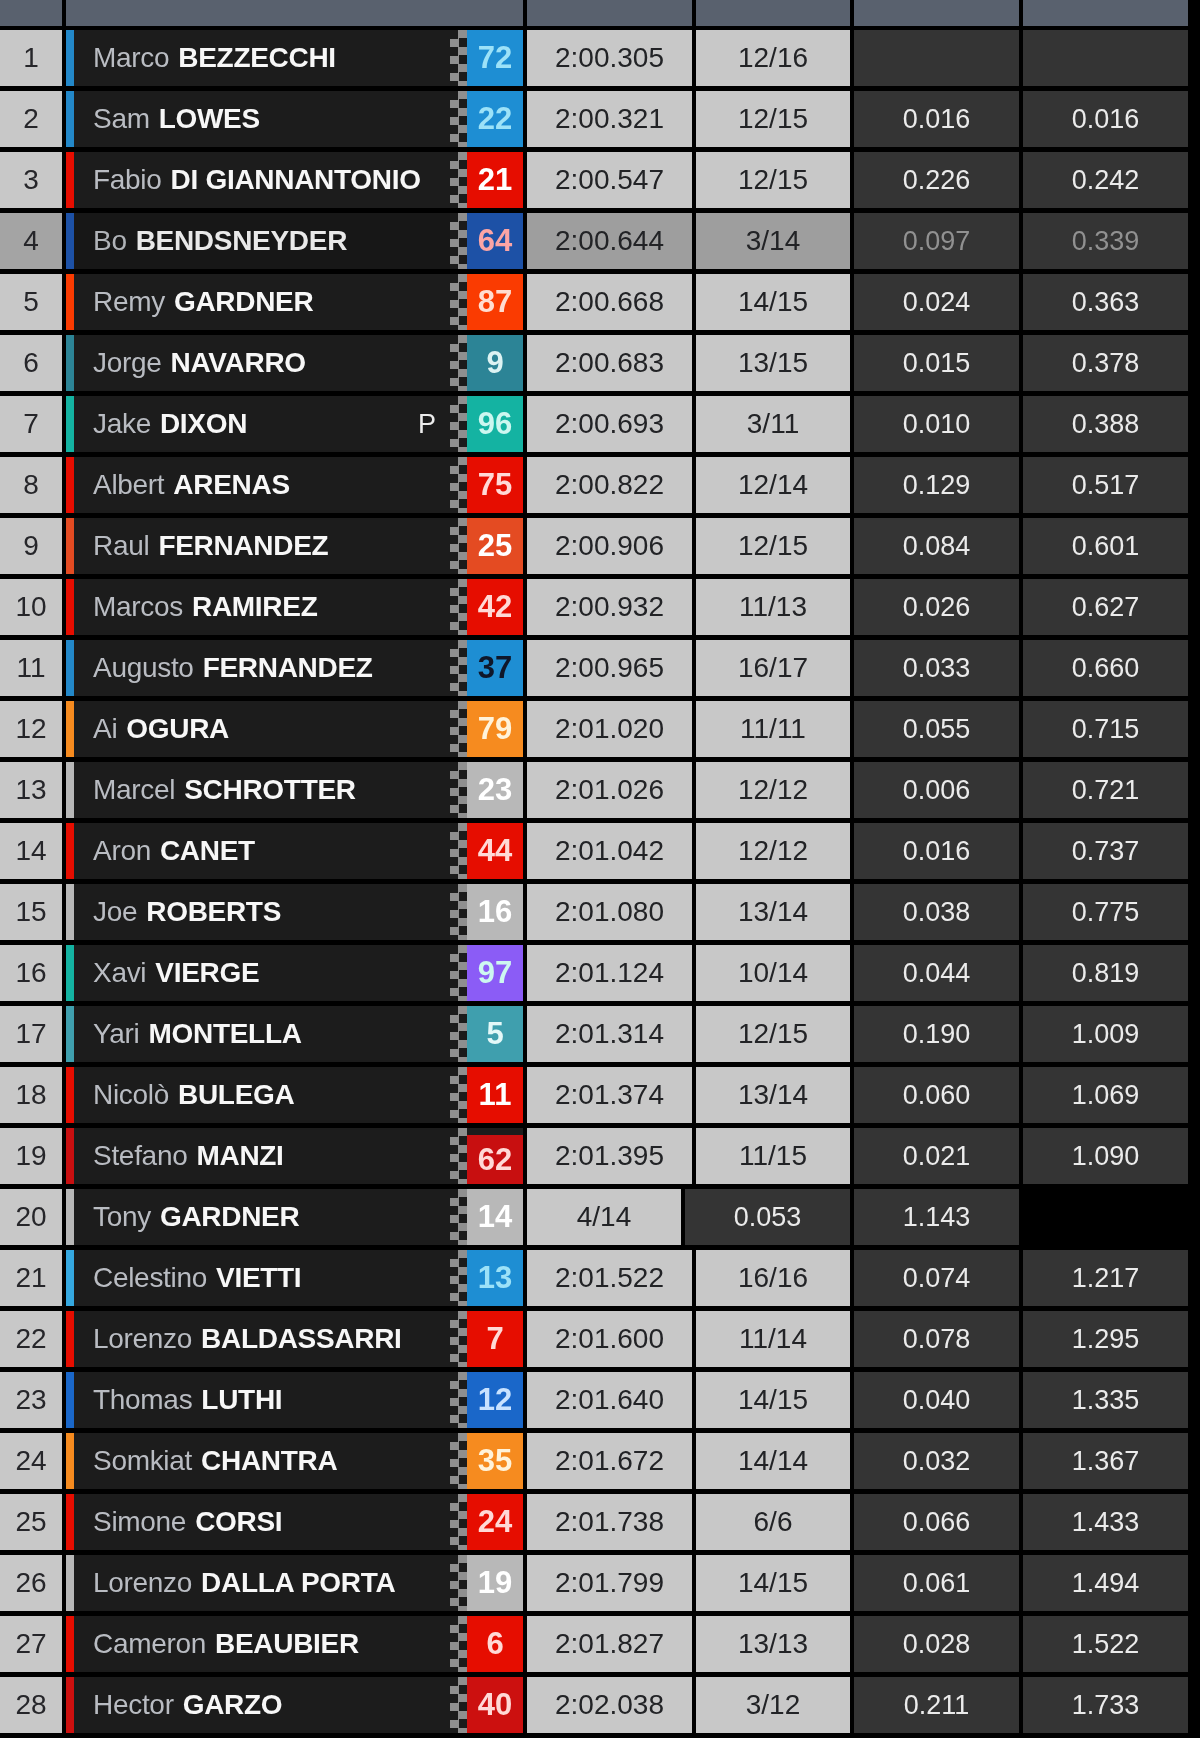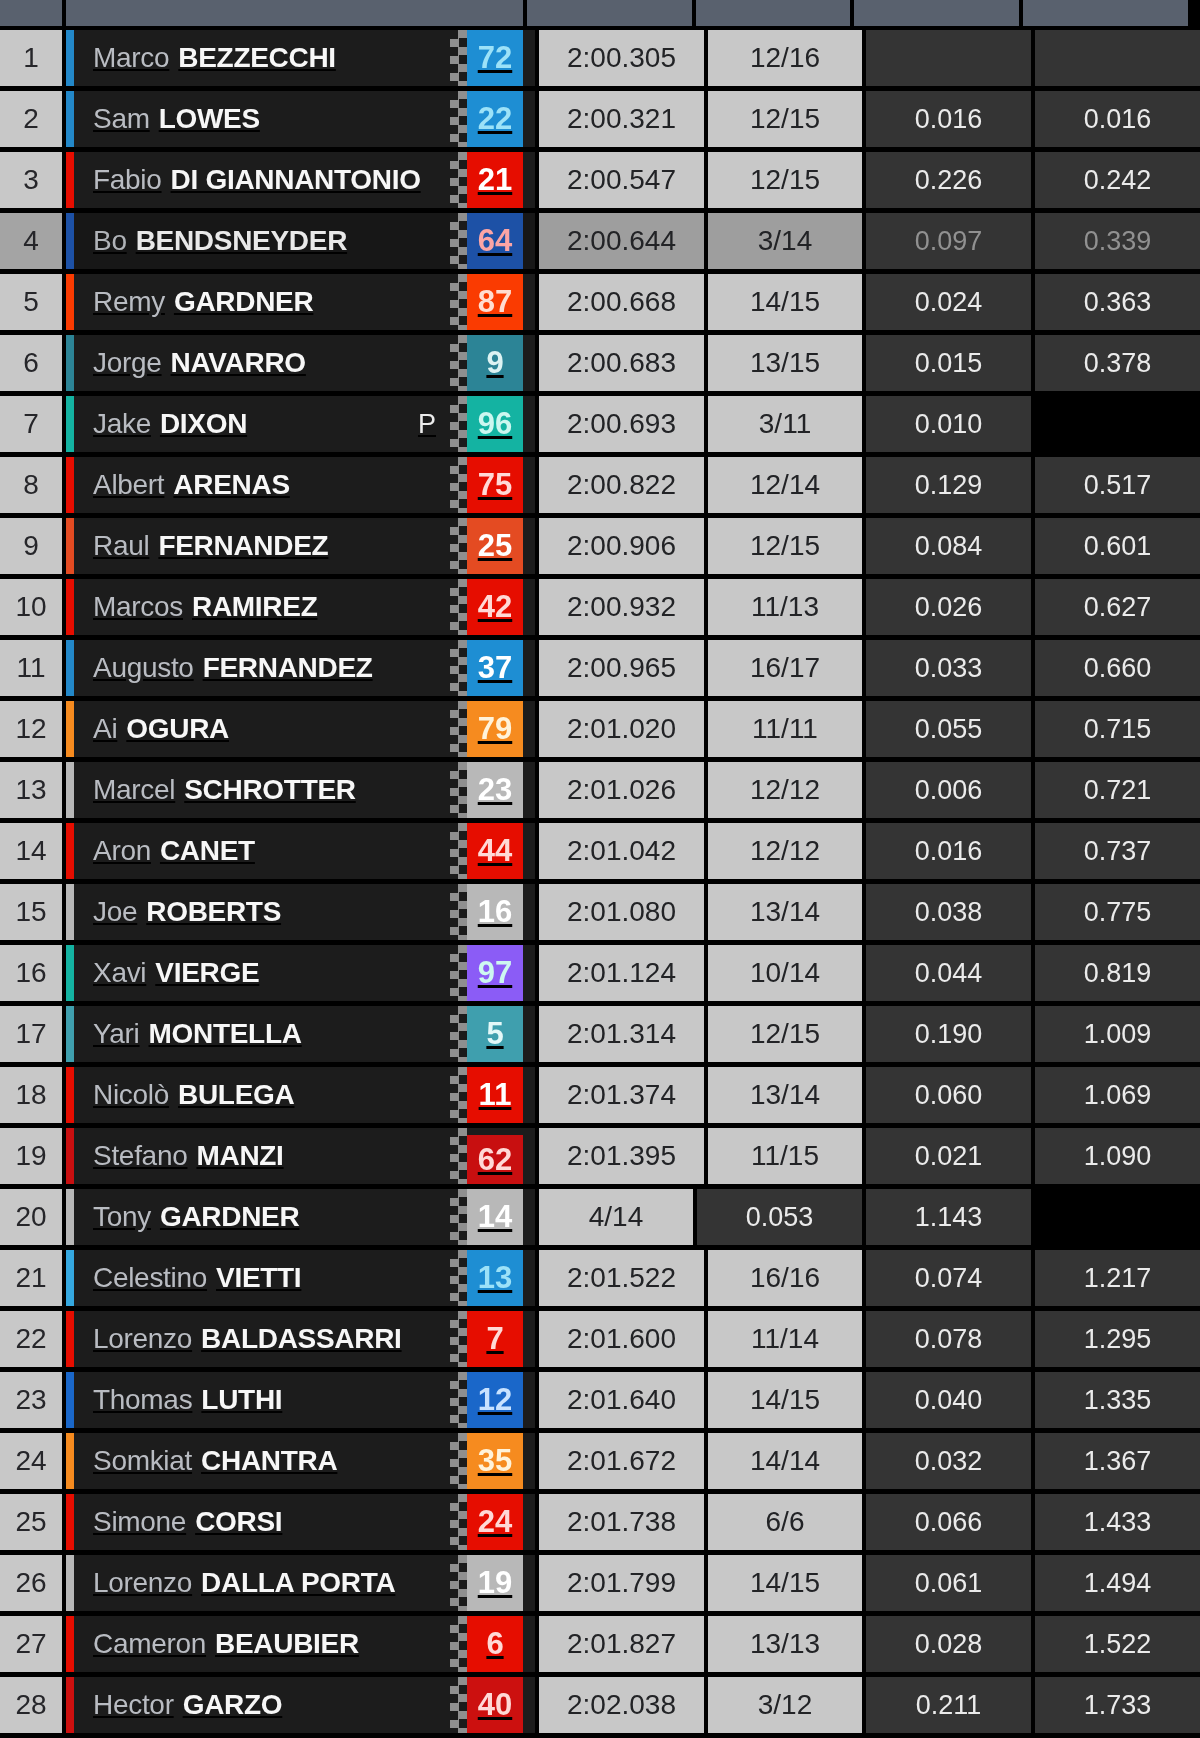--- a/index.html
+++ b/index.html
@@ -19,22 +19,21 @@
   .w-gap1{width:165px}
   .w-gap2{width:165px}
 
   .cell{display:flex;align-items:center;justify-content:center}
   .pos{
     background:var(--light-bg,#c8c8c8);color:#26262a;
     font-size:28px;font-weight:400;
   }
   .name{
     background:var(--name-bg,#1c1c1c);display:flex;align-items:stretch;
-    padding-right:12px;
-    text-decoration:underline;
+    padding-right:0;
   }
   .stripe{width:8px;flex:0 0 8px}
   .nametext{
     flex:1;display:flex;align-items:center;padding-left:19px;
     font-size:28px;color:#b9bcc2;white-space:nowrap;letter-spacing:-0.3px;
   }
   .nametext b{color:#f7f7f7;font-weight:700;margin-left:9px}
   .marker{
     display:flex;align-items:center;color:#ececec;font-size:27px;
     margin-right:14px;
@@ -158,20 +157,21 @@
         <div class="name w-name">
           <div class="stripe" style="background: rgb(20, 179, 162);"></div>
           <div class="nametext">Jake<b>DIXON</b></div>
           <div class="marker">P</div>
           <div class="checker"></div>
           <div class="numbadge" style="background: rgb(20, 179, 162); color: rgb(205, 247, 240);">96</div>
         </div>
         <div class="cell time w-time">2:00.693</div>
         <div class="cell laps w-laps">3/11</div>
         <div class="cell gap w-gap1">0.010</div>
+        <div class="cell gap w-gap2">0.388</div>
       </div>
       <div class="row">
         <div class="cell pos w-pos">8</div>
         <div class="name w-name">
           <div class="stripe" style="background: rgb(230, 13, 0);"></div>
           <div class="nametext">Albert<b>ARENAS</b></div>
           <div class="checker"></div>
           <div class="numbadge" style="background: rgb(230, 13, 0); color: rgb(255, 217, 214);">75</div>
         </div>
         <div class="cell time w-time">2:00.822</div>
@@ -204,21 +204,21 @@
         <div class="cell laps w-laps">11/13</div>
         <div class="cell gap w-gap1">0.026</div>
         <div class="cell gap w-gap2">0.627</div>
       </div>
       <div class="row">
         <div class="cell pos w-pos">11</div>
         <div class="name w-name">
           <div class="stripe" style="background: rgb(35, 136, 201);"></div>
           <div class="nametext">Augusto<b>FERNANDEZ</b></div>
           <div class="checker"></div>
-          <div class="numbadge" style="background: rgb(30, 142, 211); color: #ffffff;">37</div>
+          <div class="numbadge" style="background: rgb(30, 142, 211); color: #0f172a;">37</div>
         </div>
         <div class="cell time w-time">2:00.965</div>
         <div class="cell laps w-laps">16/17</div>
         <div class="cell gap w-gap1">0.033</div>
         <div class="cell gap w-gap2">0.660</div>
       </div>
       <div class="row">
         <div class="cell pos w-pos">12</div>
         <div class="name w-name">
           <div class="stripe" style="background: rgb(246, 139, 31);"></div>

